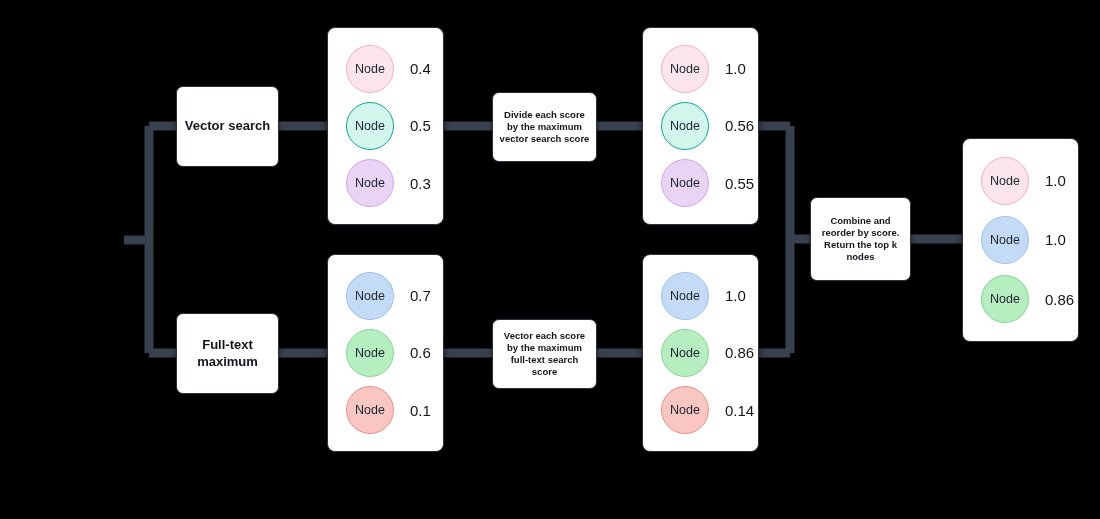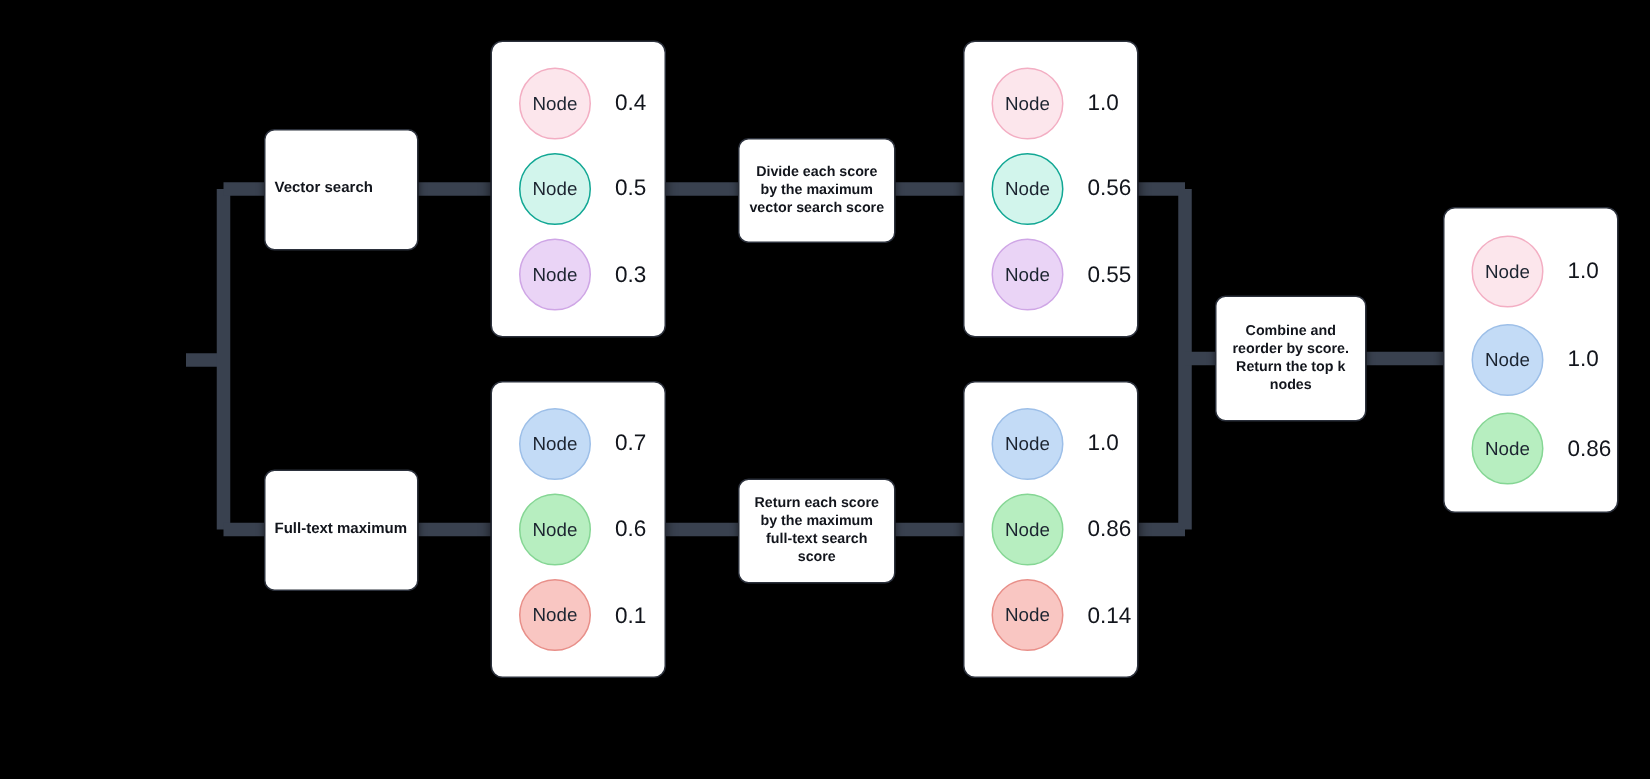--- a/index.html
+++ b/index.html
@@ -4,25 +4,25 @@
 <style>
   html,body{margin:0;padding:0;background:#000;}
   body{width:1100px;height:519px;position:relative;overflow:hidden;
        font-family:"Liberation Sans","DejaVu Sans",sans-serif;}
   #stage{position:absolute;inset:0;width:1100px;height:519px;}
 
   svg#wires{position:absolute;left:0;top:0;width:1100px;height:519px;}
 
   .box{position:absolute;background:#fff;border:1px solid #2b303b;
        border-radius:7px;box-sizing:border-box;
-       display:flex;align-items:center;justify-content:flex-start;
+       display:flex;align-items:center;justify-content:center;
        text-align:center;color:#12151c;font-weight:bold;
        box-shadow:0 2px 5px rgba(0,0,0,.55);}
   .box .txt{line-height:1.28;padding:0 6px;}
-  .proc{font-size:10px;}
+  .proc{font-size:13px;}
   .step{font-size:9.5px;}
 
   .parallelogram{position:absolute;width:104px;height:86px;}
   .parallelogram .pshape{position:absolute;inset:0;background:#fff;
        border:1px solid #2b303b;
        transform:skewX(-13deg);border-radius:4px;
        box-shadow:0 2px 5px rgba(0,0,0,.55);}
   .parallelogram .plabel{position:absolute;inset:0;display:flex;
        align-items:center;justify-content:center;
        font-size:9.5px;font-weight:bold;color:#12151c;}
@@ -77,21 +77,21 @@
 
   <div class="box proc" style="left:176px;top:313px;width:103px;height:81px;">
     <span class="txt">Full-text maximum</span>
   </div>
 
   <div class="box step" style="left:492px;top:92px;width:105px;height:70px;">
     <span class="txt">Divide each score by the maximum vector search score</span>
   </div>
 
   <div class="box step" style="left:492px;top:319px;width:105px;height:70px;">
-    <span class="txt">Return each score by the maximum full-text search score</span>
+    <span class="txt">Vector each score by the maximum full-text search score</span>
   </div>
 
   <div class="box step" style="left:810px;top:197px;width:101px;height:84px;">
     <span class="txt">Combine and reorder by score. Return the top k nodes</span>
   </div>
 
   <div class="panel" style="left:327px;top:27px;width:117px;height:198px;">
       <div class="row">
         <div class="circle" style="background: rgb(252, 230, 236); border-color: rgb(243, 174, 195);">Node</div>
         <div class="score">0.4</div>

